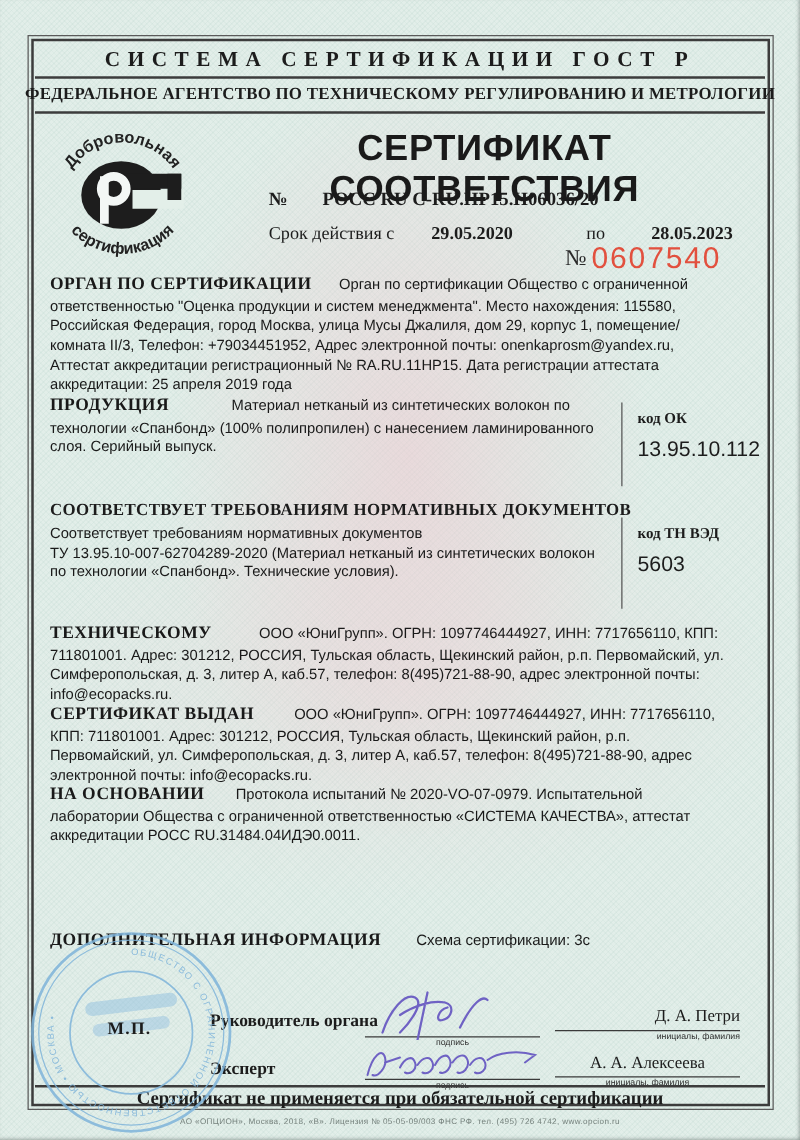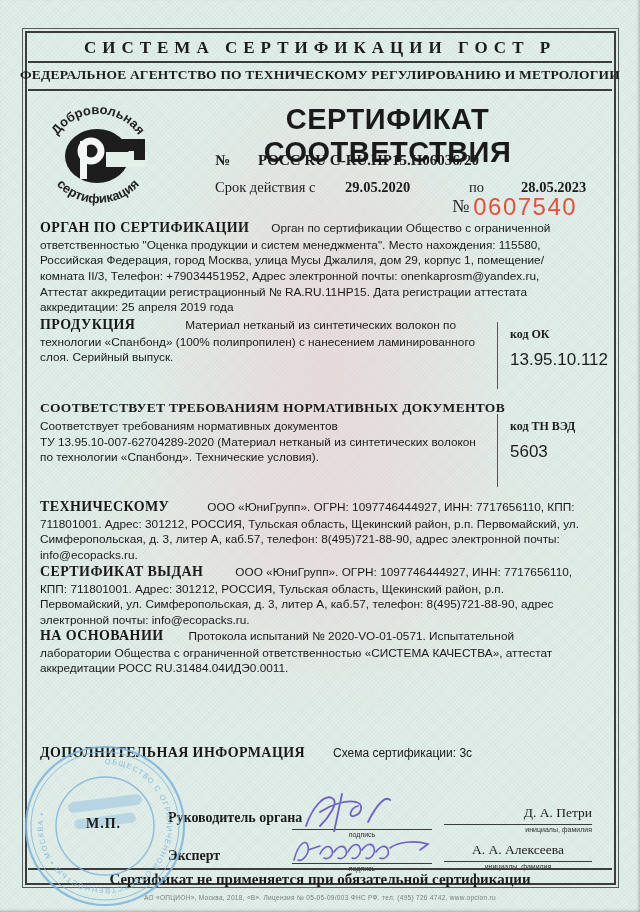--- a/index.html
+++ b/index.html
@@ -142,21 +142,21 @@
 
   <div class="sec g38" style="top:498px;">
     <span class="lbl">ТЕХНИЧЕСКОМУ</span><span>ООО «ЮниГрупп». ОГРН: 1097746444927, ИНН: 7717656110, КПП: 711801001. Адрес: 301212, РОССИЯ, Тульская область, Щекинский район, р.п. Первомайский, ул. Симферопольская, д. 3, литер А, каб.57, телефон: 8(495)721-88-90, адрес электронной почты: info@ecopacks.ru.</span>
   </div>
 
   <div class="sec g32" style="top:563px;">
     <span class="lbl">СЕРТИФИКАТ ВЫДАН</span><span>ООО «ЮниГрупп». ОГРН: 1097746444927, ИНН: 7717656110, КПП: 711801001. Адрес: 301212, РОССИЯ, Тульская область, Щекинский район, р.п. Первомайский, ул. Симферопольская, д. 3, литер А, каб.57, телефон: 8(495)721-88-90, адрес электронной почты: info@ecopacks.ru.</span>
   </div>
 
   <div class="sec g25" style="top:627px;">
-    <span class="lbl">НА ОСНОВАНИИ</span><span>Протокола испытаний № 2020-VO-01-0571. Испытательной лаборатории Общества с ограниченной ответственностью «СИСТЕМА КАЧЕСТВА», аттестат аккредитации РОСС RU.31484.04ИДЭ0.0011.</span>
+    <span class="lbl">НА ОСНОВАНИИ</span><span>Протокола испытаний № 2020-VO-07-0979. Испытательной лаборатории Общества с ограниченной ответственностью «СИСТЕМА КАЧЕСТВА», аттестат аккредитации РОСС RU.31484.04ИДЭ0.0011.</span>
   </div>
 
   <div class="sec g28" style="top:744px;">
     <span class="lbl">ДОПОЛНИТЕЛЬНАЯ ИНФОРМАЦИЯ</span><span class="addinfo-text">Схема сертификации: 3с</span>
   </div>
 
   <svg class="stamp" width="178" height="172" viewBox="0 0 178 172">
     <defs>
       <path id="stampRing" d="M 89,24 A 62,62 0 1 1 88.9,24"></path>
     </defs>

